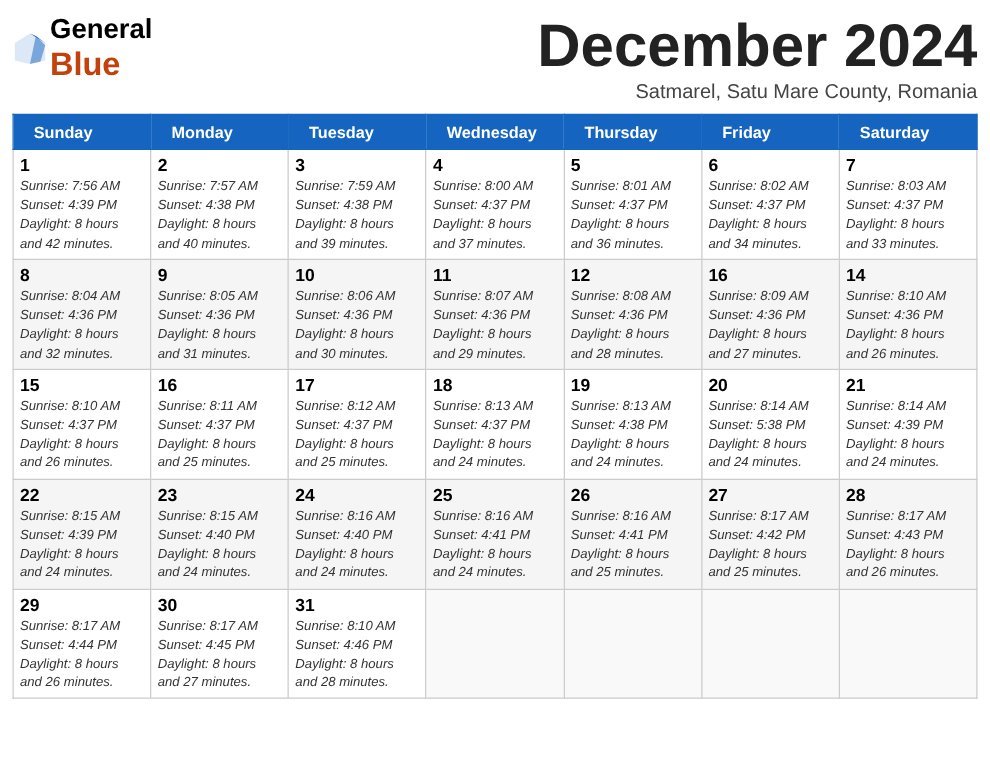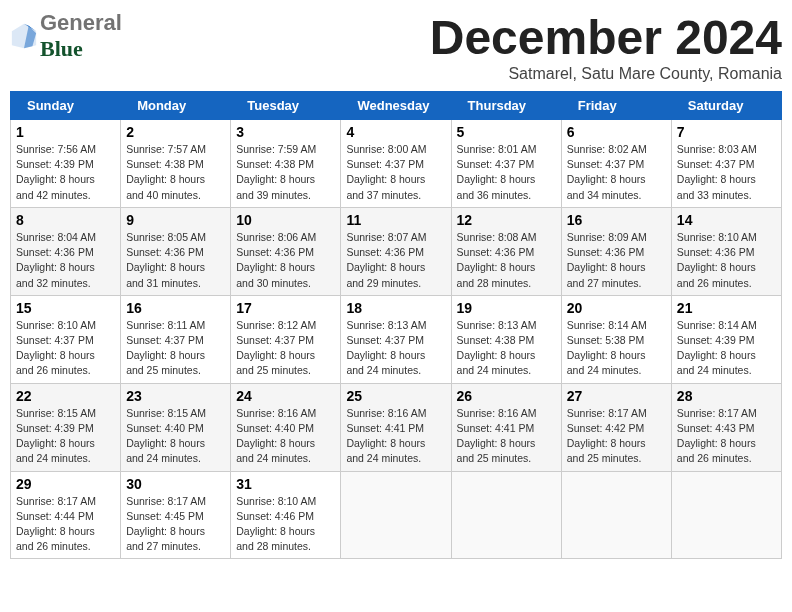--- a/index.html
+++ b/index.html
@@ -68,41 +68,42 @@
     .day-num {
       font-size: 14px;
       font-weight: bold;
       display: block;
       margin-bottom: 2px;
     }
     .day-info {
       font-size: 10.5px;
       color: #333;
       line-height: 1.45;
+      font-style: italic;
     }
     .empty-cell {
       background: #f9f9f9 !important;
     }
   </style>
 </head>
 <body>
 
 <div class="header">
   <div class="logo">
     <svg class="logo-icon" viewBox="0 0 30 30">
       <polygon points="15,2 28,10 28,25 15,28 2,25 2,10" fill="#1565C0" opacity="0.15"></polygon>
       <polygon points="20,4 28,12 24,26 15,28" fill="#1565C0" opacity="0.5"></polygon>
       <polygon points="15,2 28,10 20,4" fill="#1565C0"></polygon>
     </svg>
     <div>
       <div style="display:flex; align-items:baseline; gap:0px;">
-        <span class="logo-general" style="font-size:22px;font-weight:bold;color:#737373;">General</span>
+        <span class="logo-general" style="font-size:22px;font-weight:bold;color:#000000;">General</span>
       </div>
       <div>
-        <span class="logo-blue" style="font-size:22px;font-weight:bold;color:#14532d;font-family:Liberation Serif, serif;">Blue</span>
+        <span class="logo-blue" style="font-size:26px;font-weight:bold;color:#c2410c;">Blue</span>
       </div>
     </div>
   </div>
   <div class="title-block">
     <div class="month-title">December 2024</div>
     <div class="subtitle">Satmarel, Satu Mare County, Romania</div>
   </div>
 </div>
 
 <table>

